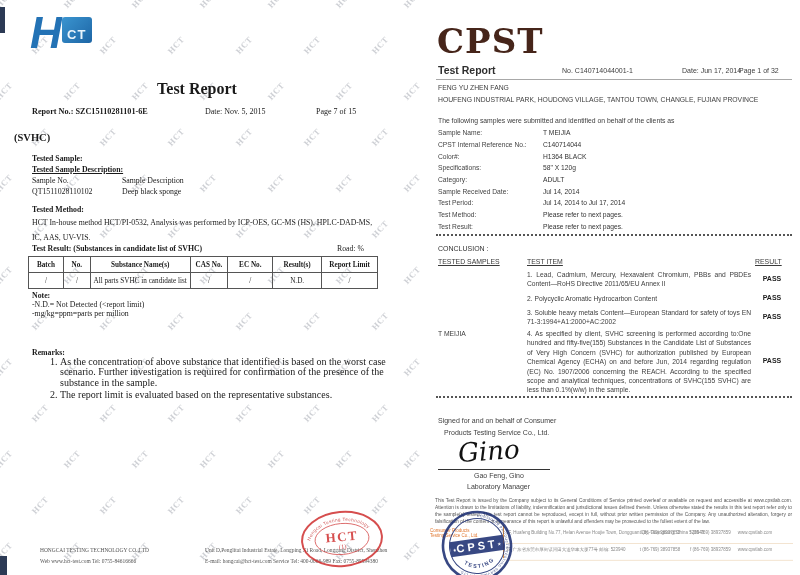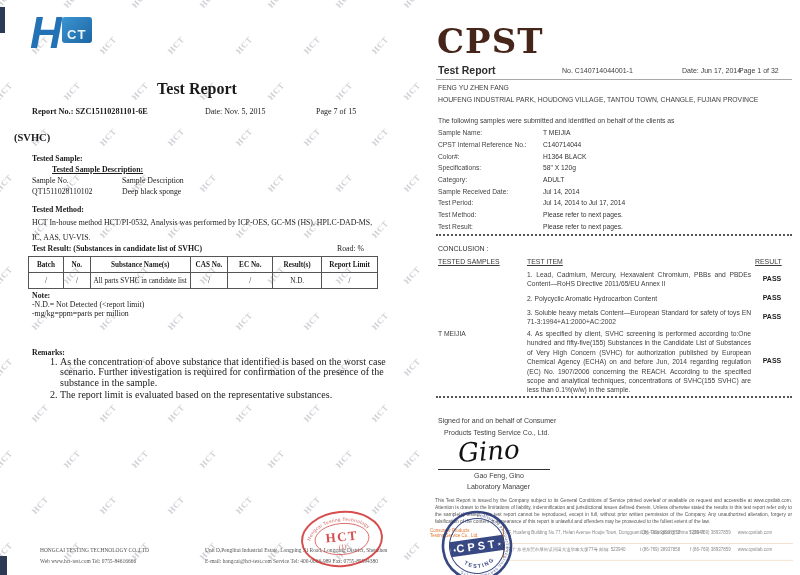--- a/index.html
+++ b/index.html
@@ -20,21 +20,21 @@
   .hct-h{position:absolute;left:0;top:-6px;font:italic bold 44px "Liberation Sans",sans-serif;color:#2372b5;}
   .hct-sq{position:absolute;left:32px;top:3px;width:30px;height:26px;border-radius:3px;
           background:linear-gradient(135deg,#3b95d0,#1d65a5);}
   .hct-ct{position:absolute;left:5px;top:10px;font:bold 13px "Liberation Sans",sans-serif;
           color:#eaf4fb;letter-spacing:1px;}
   .ltitle{font:bold 16px "Liberation Serif",serif;text-align:center;}
   .lb{font-weight:bold;}
   .t8{font-size:8px;}
   .t78{font-size:7.8px;}
   .svhc{font:bold 10.5px "Liberation Serif",serif;}
-  .ul{text-decoration:underline;margin-left:20px;}
+  .ul{text-decoration:underline;}
   #svhc-table{position:absolute;left:28px;top:256px;width:350px;border-collapse:collapse;
               font-family:"Liberation Serif",serif;font-size:7.2px;color:#1a1a1a;}
   #svhc-table th,#svhc-table td{border:1px solid #555;text-align:center;height:15px;padding:0 1px;}
   #svhc-table th{font-weight:bold;}
   .notes-block{line-height:9.3px;font-size:7.8px;}
   #remarks-list{position:absolute;left:46px;top:357px;width:336px;margin:0;padding:0 0 0 14px;
                 font-size:10px;line-height:10.4px;}
   #remarks-list li{margin-bottom:2px;}
   .lf{position:absolute;transform:scale(.8);transform-origin:0 0;font-size:6.8px;color:#555;white-space:nowrap;}
   

